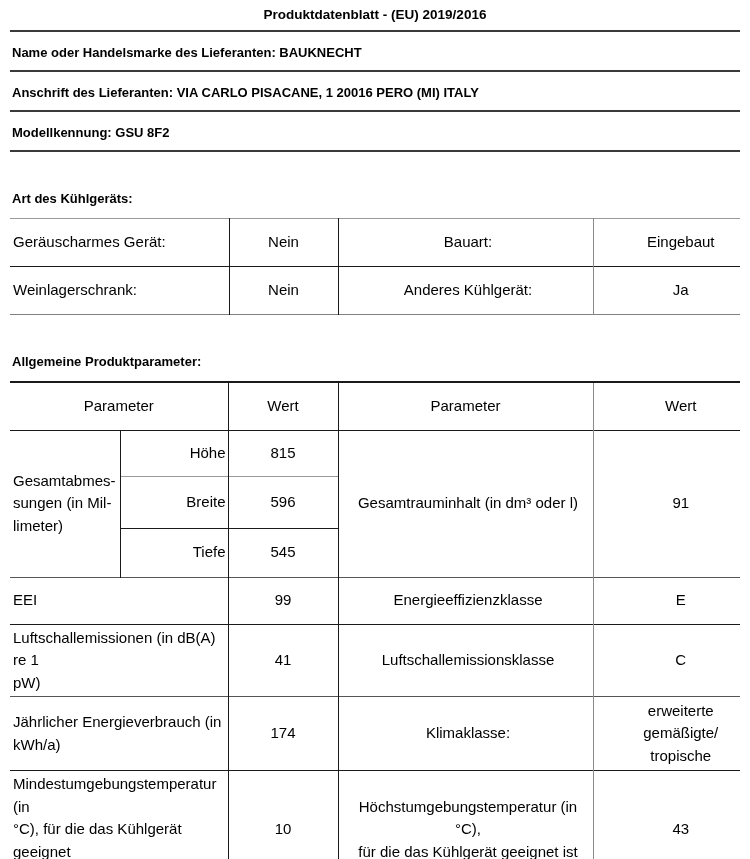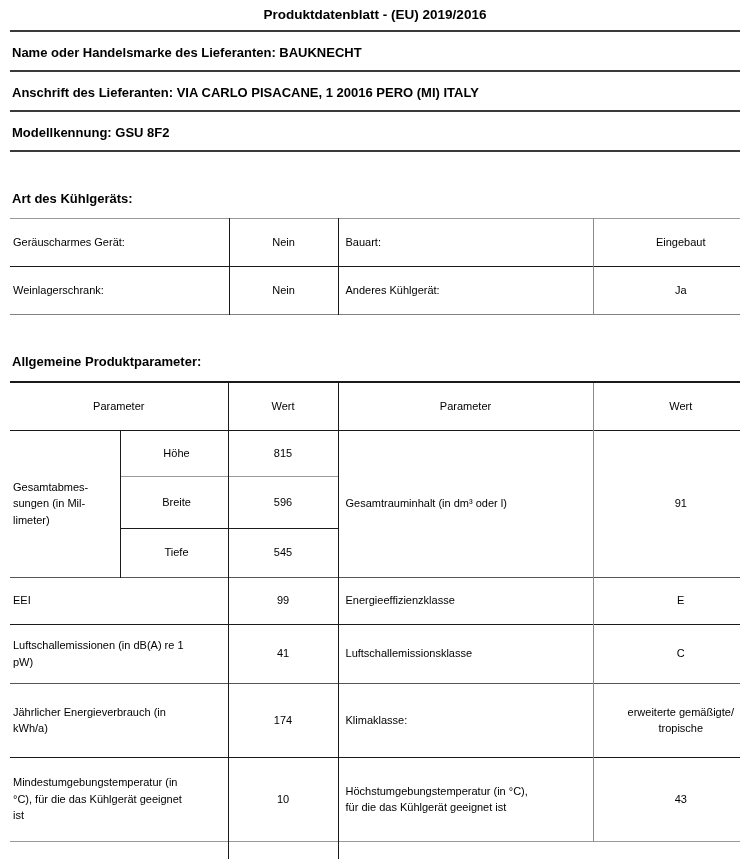--- a/index.html
+++ b/index.html
@@ -28,33 +28,33 @@
   .section-heading {
     font-weight: bold;
     padding: 14px 0 12px 2px;
     margin-top: 25px;
   }
 
   table {
     table-layout: fixed;
     width: 730px;
     border-collapse: collapse;
-    font-size: 11px;
+    font-size: 15px;
   }
   td {
     vertical-align: middle;
     white-space: pre-line;
     line-height: 1.5;
     padding: 2px 2px;
     overflow: hidden;
   }
   .center { text-align: center; }
   .p1  { text-align: left; padding-left: 3px; }
-  .p2  { text-align: left; padding-left: 7px; }
-  .dimname { text-align: center; padding-left: 7px; margin-left: 24px; }
+  .p2  { text-align: center; padding-left: 7px; }
+  .dimname { text-align: right; padding-left: 7px; margin-left: 24px; }
 
   
   .bl  { border-left: 1px solid #1a1a1a; }
   .blg { border-left: 1px solid #8a8a8a; padding-left: 30px; }
 
   
   .bt-black { border-top: 1px solid #1a1a1a; }
   .bt-gray  { border-top: 1px solid #9a9a9a; }
   .bt-mid   { border-top: 1px solid #555555; }
 

